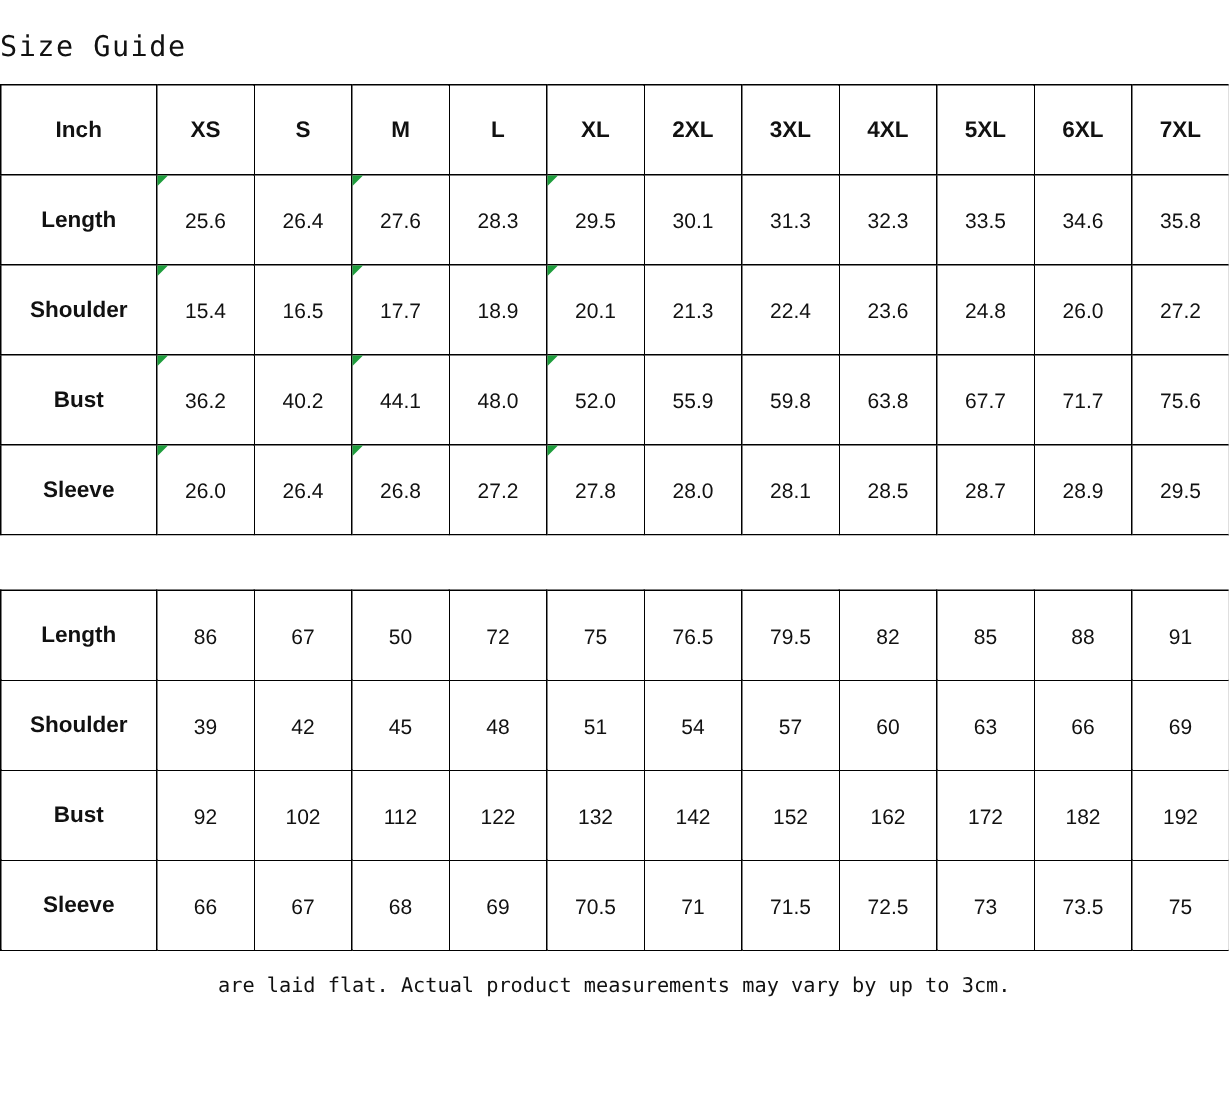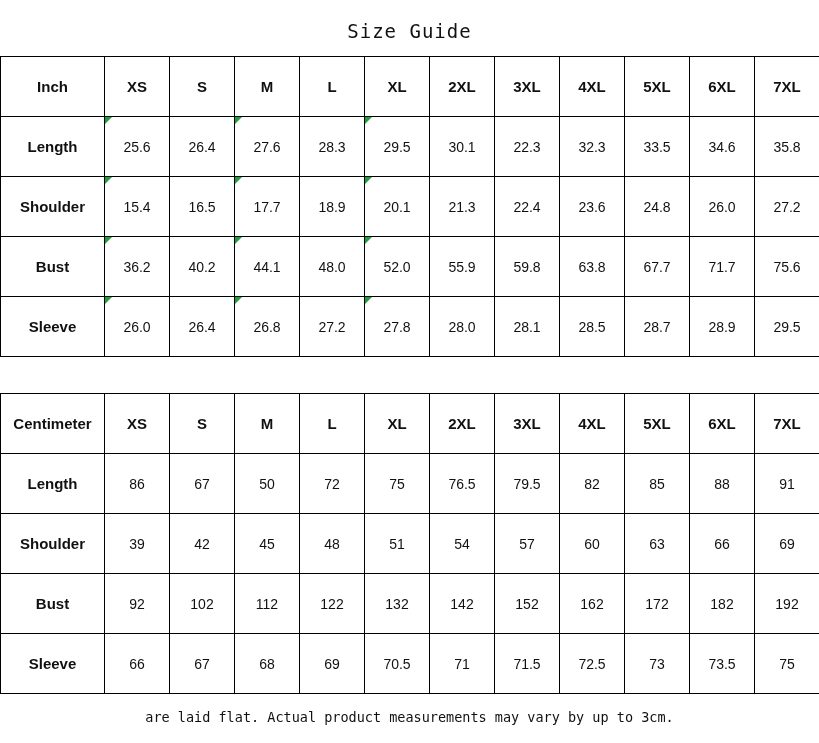--- a/index.html
+++ b/index.html
@@ -14,21 +14,20 @@
     color: #111111;
     overflow: hidden;
   }
   .page {
     position: relative;
     width: 819px;
     height: 743px;
     box-sizing: border-box;
   }
   .title {
-    text-align: center;
     font-family: "DejaVu Sans Mono", monospace;
     font-size: 19px;
     color: #111111;
     letter-spacing: 1px;
     padding-top: 20px;
     padding-bottom: 14px;
   }
   table.size-table {
     border-collapse: collapse;
     width: 819px;
@@ -120,21 +119,21 @@
       </tr>
 
       <tr>
         <td class="rowhead">Length</td>
         <td class="mark">25.6</td>
         <td>26.4</td>
         <td class="mark">27.6</td>
         <td>28.3</td>
         <td class="mark">29.5</td>
         <td>30.1</td>
-        <td>22.3</td>
+        <td>31.3</td>
         <td>32.3</td>
         <td>33.5</td>
         <td>34.6</td>
         <td>35.8</td>
       </tr>
 
       <tr>
         <td class="rowhead">Shoulder</td>
         <td class="mark">15.4</td>
         <td>16.5</td>
@@ -192,34 +191,20 @@
         <col class="cx">
         <col class="cx">
         <col class="cx">
         <col class="cx">
         <col class="cx">
         <col class="cx">
         <col class="cx">
         <col class="cx">
     </colgroup>
     <tbody>
-      <tr class="header-row">
-        <td class="rowhead">Centimeter</td>
-        <td>XS</td>
-        <td>S</td>
-        <td>M</td>
-        <td>L</td>
-        <td>XL</td>
-        <td>2XL</td>
-        <td>3XL</td>
-        <td>4XL</td>
-        <td>5XL</td>
-        <td>6XL</td>
-        <td>7XL</td>
-      </tr>
 
       <tr>
         <td class="rowhead">Length</td>
         <td>86</td>
         <td>67</td>
         <td>50</td>
         <td>72</td>
         <td>75</td>
         <td>76.5</td>
         <td>79.5</td>

